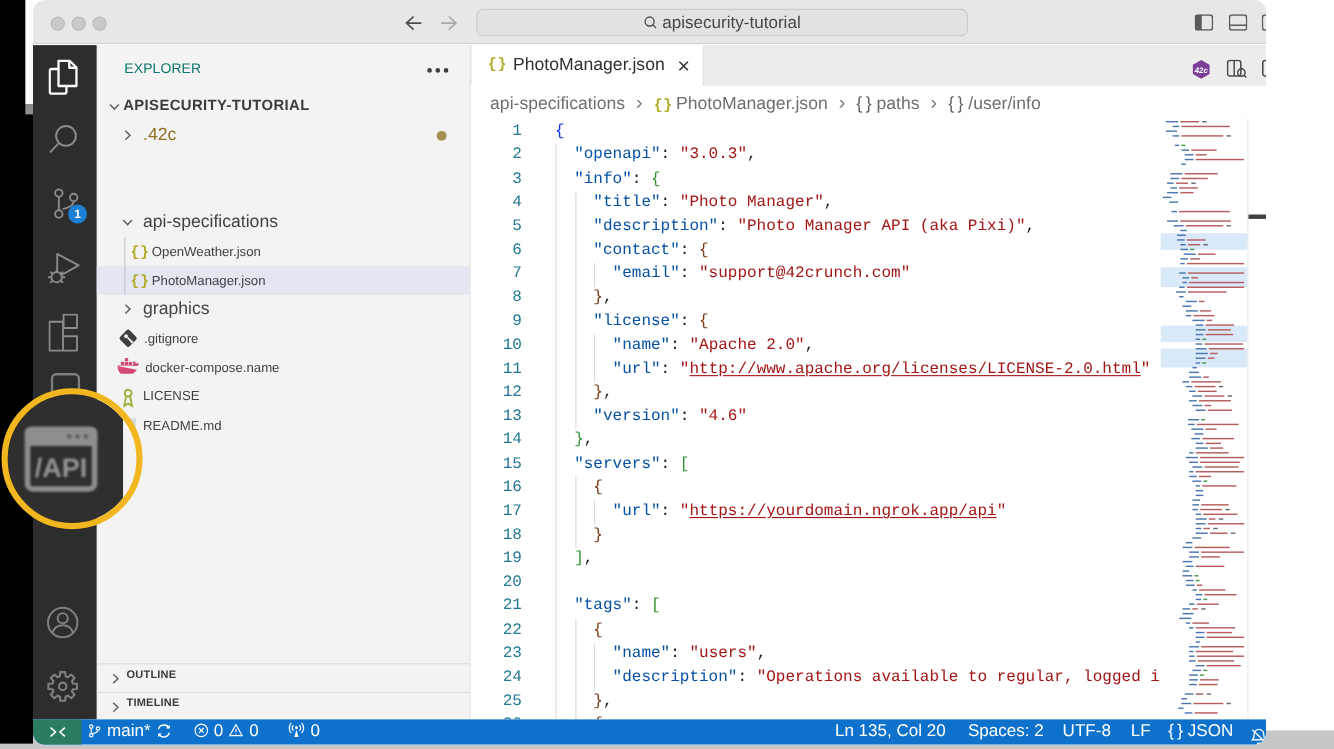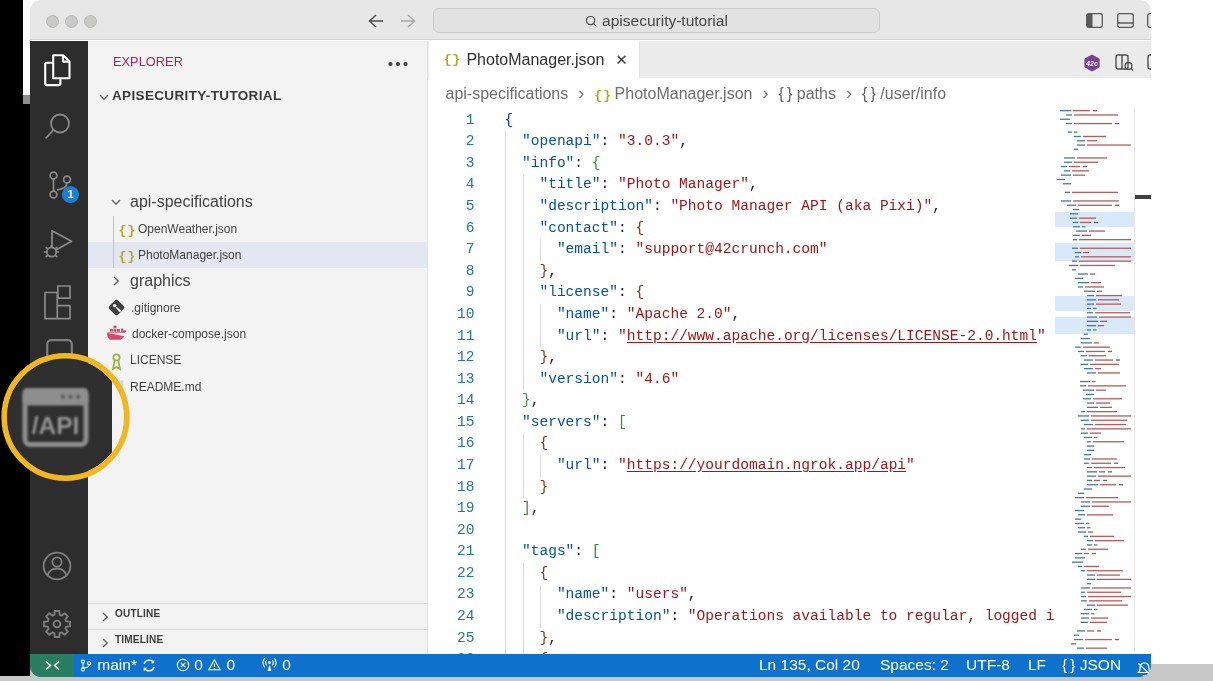--- a/index.html
+++ b/index.html
@@ -12,21 +12,21 @@
 
 #titlebar{position:absolute;left:0;top:0;width:100%;height:40px;background:#e7e7e7;border-bottom:1px solid #d2d2d2}
 .tl{position:absolute;top:14.5px;width:13px;height:13px;border-radius:50%;background:#c9c9c7;border:0.5px solid #b9b9b7}
 #searchbox{position:absolute;left:403px;top:8px;width:447px;height:25px;background:#e2e2e2;border:1px solid #cbcbcb;border-radius:6px;color:#474747;font-size:15.5px;text-align:center;line-height:24px}
 .ticon{position:absolute;top:13px}
 
 #activitybar{position:absolute;left:0;top:41px;width:58px;height:612.5px;background:#2d2d2d}
 .abicon{position:absolute;left:-2px;width:58px;height:58px;display:flex;align-items:center;justify-content:center}
 
 #sidebar{position:absolute;left:58px;top:41px;width:339.5px;height:612.5px;background:#f3f3f3;border-right:1px solid #e2e2e2}
-#exphdr{position:absolute;left:25px;top:14px;color:#be185d;font-size:12.7px;letter-spacing:0.1px}
+#exphdr{position:absolute;left:25px;top:14px;color:#0f766e;font-size:12.7px;letter-spacing:0.1px}
 #roothdr{position:absolute;left:0;top:43px;width:100%;height:27px}
 #roothdr .chev{position:absolute;left:8px;top:5px}
 #roothdr b{position:absolute;left:24px;top:4px;font-size:13.5px;color:#3b3b3b;letter-spacing:0.35px}
 .trow{position:absolute;left:0;width:339px;height:26.35px;display:flex;align-items:center}
 .trow.sel{background:#e4e6f1}
 .trow .chev{margin-left:20px;flex:0 0 16px}
 .tname{color:#424242;font-size:16px;margin-left:6px;white-space:pre}
 .fi{margin-left:20px;flex:0 0 17px;height:17px;display:inline-block;text-align:center}
 .fi.nest{margin-left:30px}
 .tname2{color:#424242;font-size:12px;margin-left:5px;white-space:pre}
@@ -178,20 +178,27 @@
           <circle cx="10" cy="3" r="2.1" fill="#3f3f3f"></circle>
           <circle cx="17.5" cy="3" r="2.1" fill="#3f3f3f"></circle>
         </svg>
       <div id="roothdr">
           <svg class="chev" width="16" height="16" viewBox="0 0 16 16">
             <path d="M4 6l4 4.2L12 6" fill="none" stroke="#646464" stroke-width="1.4"></path>
           </svg>
           <b>APISECURITY-TUTORIAL</b>
         </div>
       <div id="treewrap">
+        <div class="trow" style="top:69.03px">
+            <svg class="chev" width="16" height="16" viewBox="0 0 16 16">
+              <path d="M6 4l4.2 4L6 12" fill="none" stroke="#646464" stroke-width="1.4"></path>
+            </svg>
+            <span class="tname" style="color:#8f6f1f">.42c</span>
+            <span class="dot42"></span>
+          </div>
           <div class="trow" style="top:148.07px">
             <svg class="chev" width="16" height="16" viewBox="0 0 16 16">
               <path d="M4 6l4 4.2L12 6" fill="none" stroke="#646464" stroke-width="1.4"></path>
             </svg>
             <span class="tname">api-specifications</span>
           </div>
           <div class="trow" style="top:174.43px">
             <span class="fi nest"><span class="jic">{ }</span></span>
             <span class="tname2" style="margin-left:3px">OpenWeather.json</span>
           </div>
@@ -217,21 +224,21 @@
           <div class="trow" style="top:279.82px">
             <span class="fi"><svg width="21" height="17" viewBox="0 0 21 17" style="margin:0 0 0 -2px">
                 <g fill="#d34a73">
                   <rect x="4" y="4" width="3" height="2.8"></rect>
                   <rect x="7.5" y="4" width="3" height="2.8"></rect>
                   <rect x="7.5" y="0.6" width="3" height="2.8"></rect>
                   <rect x="11" y="4" width="3" height="2.8"></rect>
                   <path d="M0.8 7.8h16.4c1.8 0 2.8-0.9 3.3-1.9 0 0-1.6-1-3-0.5-0.2-1.1-0.9-1.9-1.8-2.3l-1 1.4c0.6 0.7 0.7 1.6 0.3 2.5L0.8 7.2c0 1.9 0.5 5.4 3 7.5h10.7c2.5-1.2 3.9-3.5 3.9-3.5z"></path>
                 </g>
               </svg></span>
-            <span class="tname2">docker-compose.json</span>
+            <span class="tname2">docker-compose.name</span>
           </div>
           <div class="trow" style="top:332.52px">
             <span class="fi"><svg width="16" height="16" viewBox="0 0 16 16">
                 <path d="M10 2.5h4.5v12H10z" fill="#d4dbe2"></path>
               </svg></span>
             <span class="tname2">README.md</span>
           </div>
           <div class="trow" style="top:306.18px">
             <span class="fi"><svg width="17" height="19" viewBox="0 0 17 19">
                 <g fill="none" stroke="#9fb037" stroke-width="1.7">

